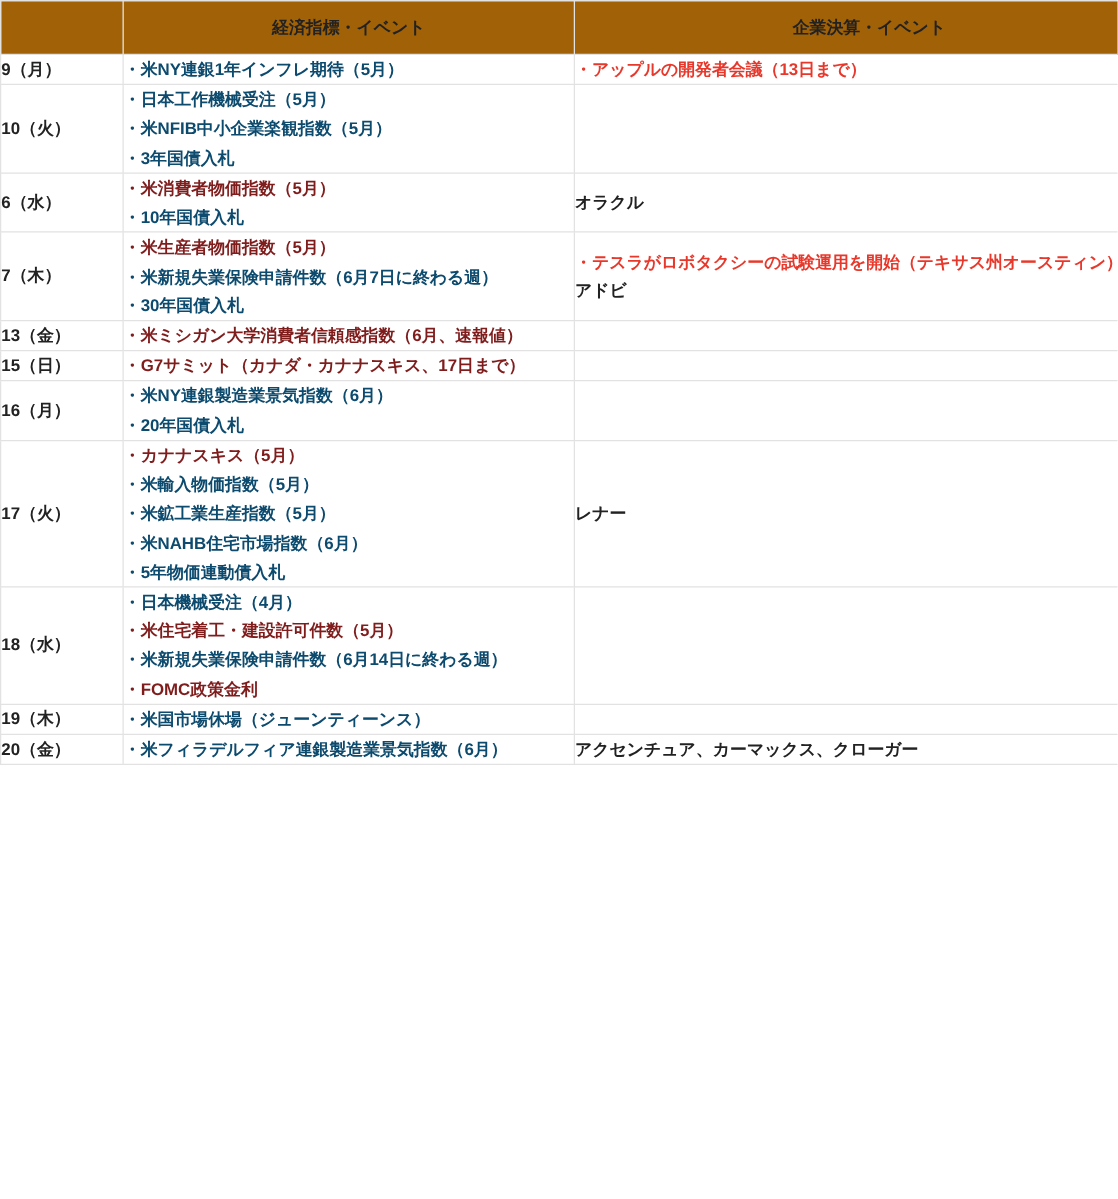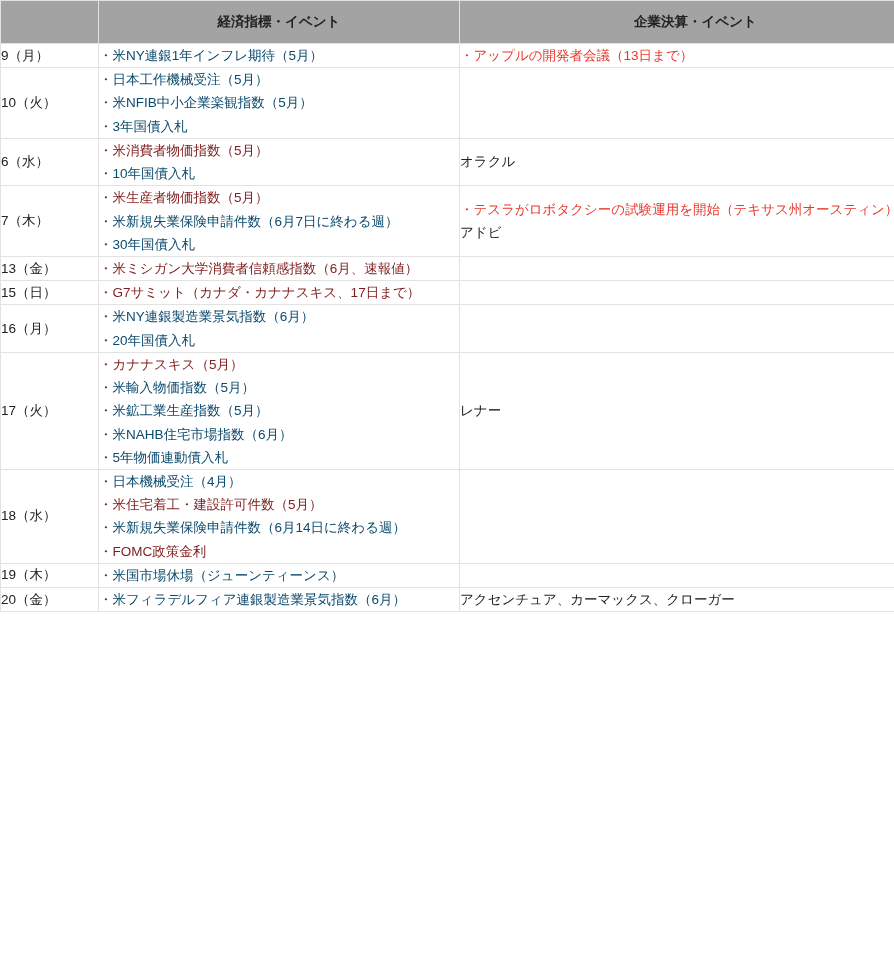--- a/index.html
+++ b/index.html
@@ -15,23 +15,24 @@
   #calendar-table {
     width: 894px;
     border-collapse: collapse;
     table-layout: fixed;
   }
   #calendar-table th,
   #calendar-table td {
     border: 1px solid #e2e2e2;
     vertical-align: middle;
     padding: 0;
+    font-weight: bold;
   }
   #calendar-table thead th {
-    background: #a3a3a3;
+    background: #a16207;
     font-weight: bold;
     font-size: 13.5px;
     color: #222222;
     text-align: center;
     height: 42px;
     padding: 0 6px;
   }
   th.col-date {
     width: 85px;
   }

